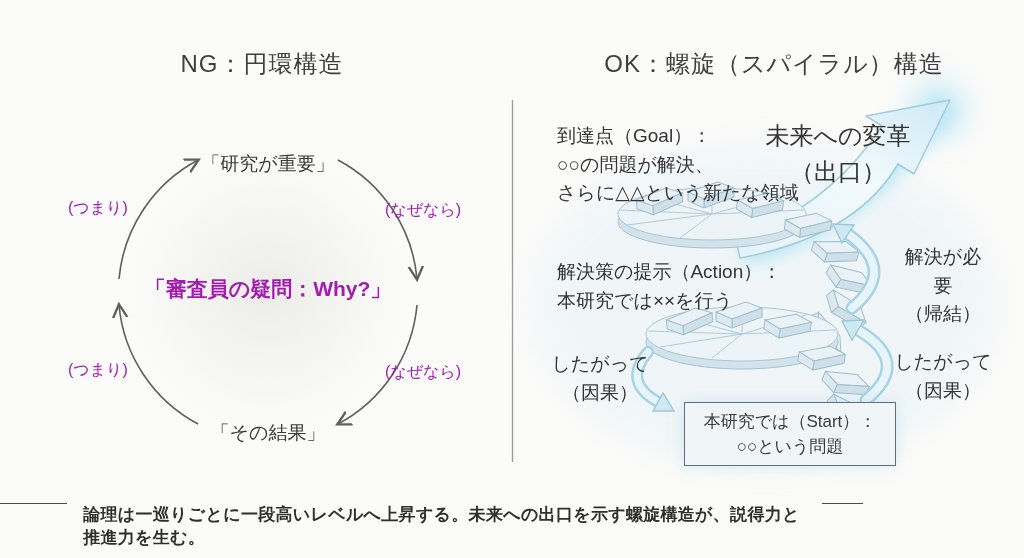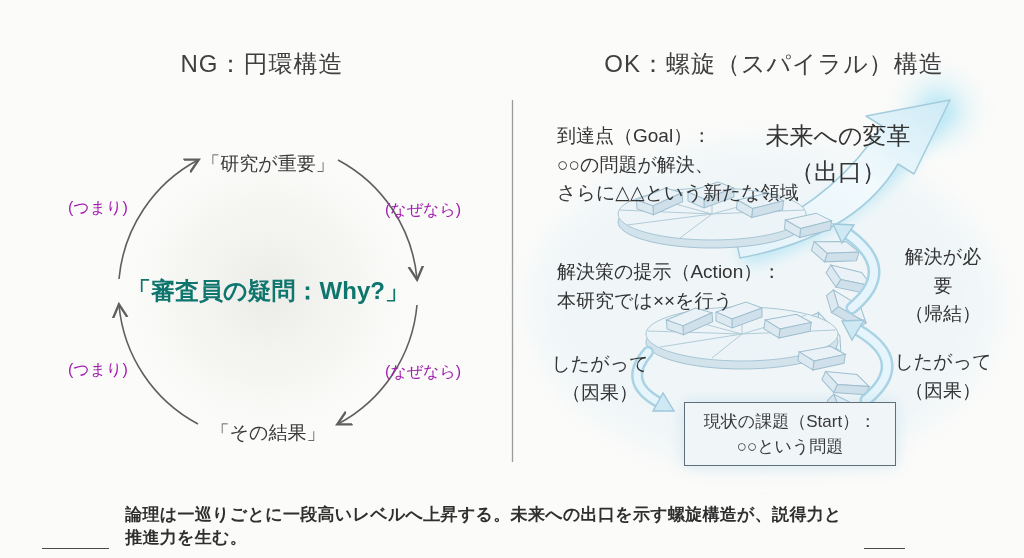--- a/index.html
+++ b/index.html
@@ -7,32 +7,32 @@
     width:1024px;height:558px;position:relative;overflow:hidden;
     background:#fbfbf9;
     font-family:"Liberation Sans","DejaVu Sans",sans-serif;
     color:#3a3a3a;
   }
   .abs{position:absolute;}
   .panel-title{
     font-size:24px;letter-spacing:1px;color:#3f3f3f;text-align:center;margin-top:6px;
   }
   .node-label{font-size:19px;text-align:center;color:#3a3a3a;}
-  .center-label{font-size:24px;font-weight:bold;text-align:center;color:#0f766e;}
+  .center-label{font-size:21px;font-weight:bold;text-align:center;color:#a21caf;}
   .paren-label{font-size:16px;color:#a21caf;}
   .rtext{font-size:19px;line-height:1.5;white-space:pre-line;color:#343434;}
   .rtext.center{text-align:center;}
   .start-box{
     border:1.4px solid #5f6e78;background:#f0f5f8;
     display:flex;align-items:center;justify-content:center;
     font-size:17px;line-height:1.5;white-space:pre-line;text-align:center;
     box-shadow:0 0 14px rgba(150,200,225,.35);
   }
   .caption-row{
-    left:0;top:503px;width:863px;display:flex;align-items:flex-end;justify-content:center;gap:16px;margin-left:42px;
+    left:0;top:503px;width:863px;display:flex;align-items:flex-start;justify-content:center;gap:16px;
   }
   .caption-line{height:0;border-top:1.6px solid #4a4a4a;width:58px;}
   .caption-text{font-size:17px;font-weight:600;color:#2f2f2f;letter-spacing:.3px;}
   svg{display:block;}
 </style>
 </head>
 <body>
 
 <svg class="abs" style="left:0;top:0;" width="1024" height="558" viewBox="0 0 1024 558">
   <defs>
@@ -167,20 +167,20 @@
 <div class="abs rtext center" style="left:762px;top:118px;width:152px;font-size:24px;">未来への変革
 （出口）</div>
 <div class="abs rtext" style="left:557px;top:258px;width:300px;">解決策の提示（Action）：
 本研究では××を行う</div>
 <div class="abs rtext center" style="left:898px;top:243px;width:90px;">解決が必要
 （帰結）</div>
 <div class="abs rtext center" style="left:550px;top:350px;width:100px;">したがって
 （因果）</div>
 <div class="abs rtext center" style="left:893px;top:348px;width:100px;">したがって
 （因果）</div>
-<div class="abs start-box" style="left:684px;top:402px;width:210px;height:62px;">現状の課題（Start）：
+<div class="abs start-box" style="left:684px;top:402px;width:210px;height:62px;">本研究では（Start）：
 ○○という問題</div>
 
 <div class="abs caption-row">
   <div class="caption-line" style="width:78px;"></div>
   <div class="caption-text">論理は一巡りごとに一段高いレベルへ上昇する。未来への出口を示す螺旋構造が、説得力と推進力を生む。</div>
   <div class="caption-line" style="width:48px;"></div>
 </div>
 
 </body></html>

